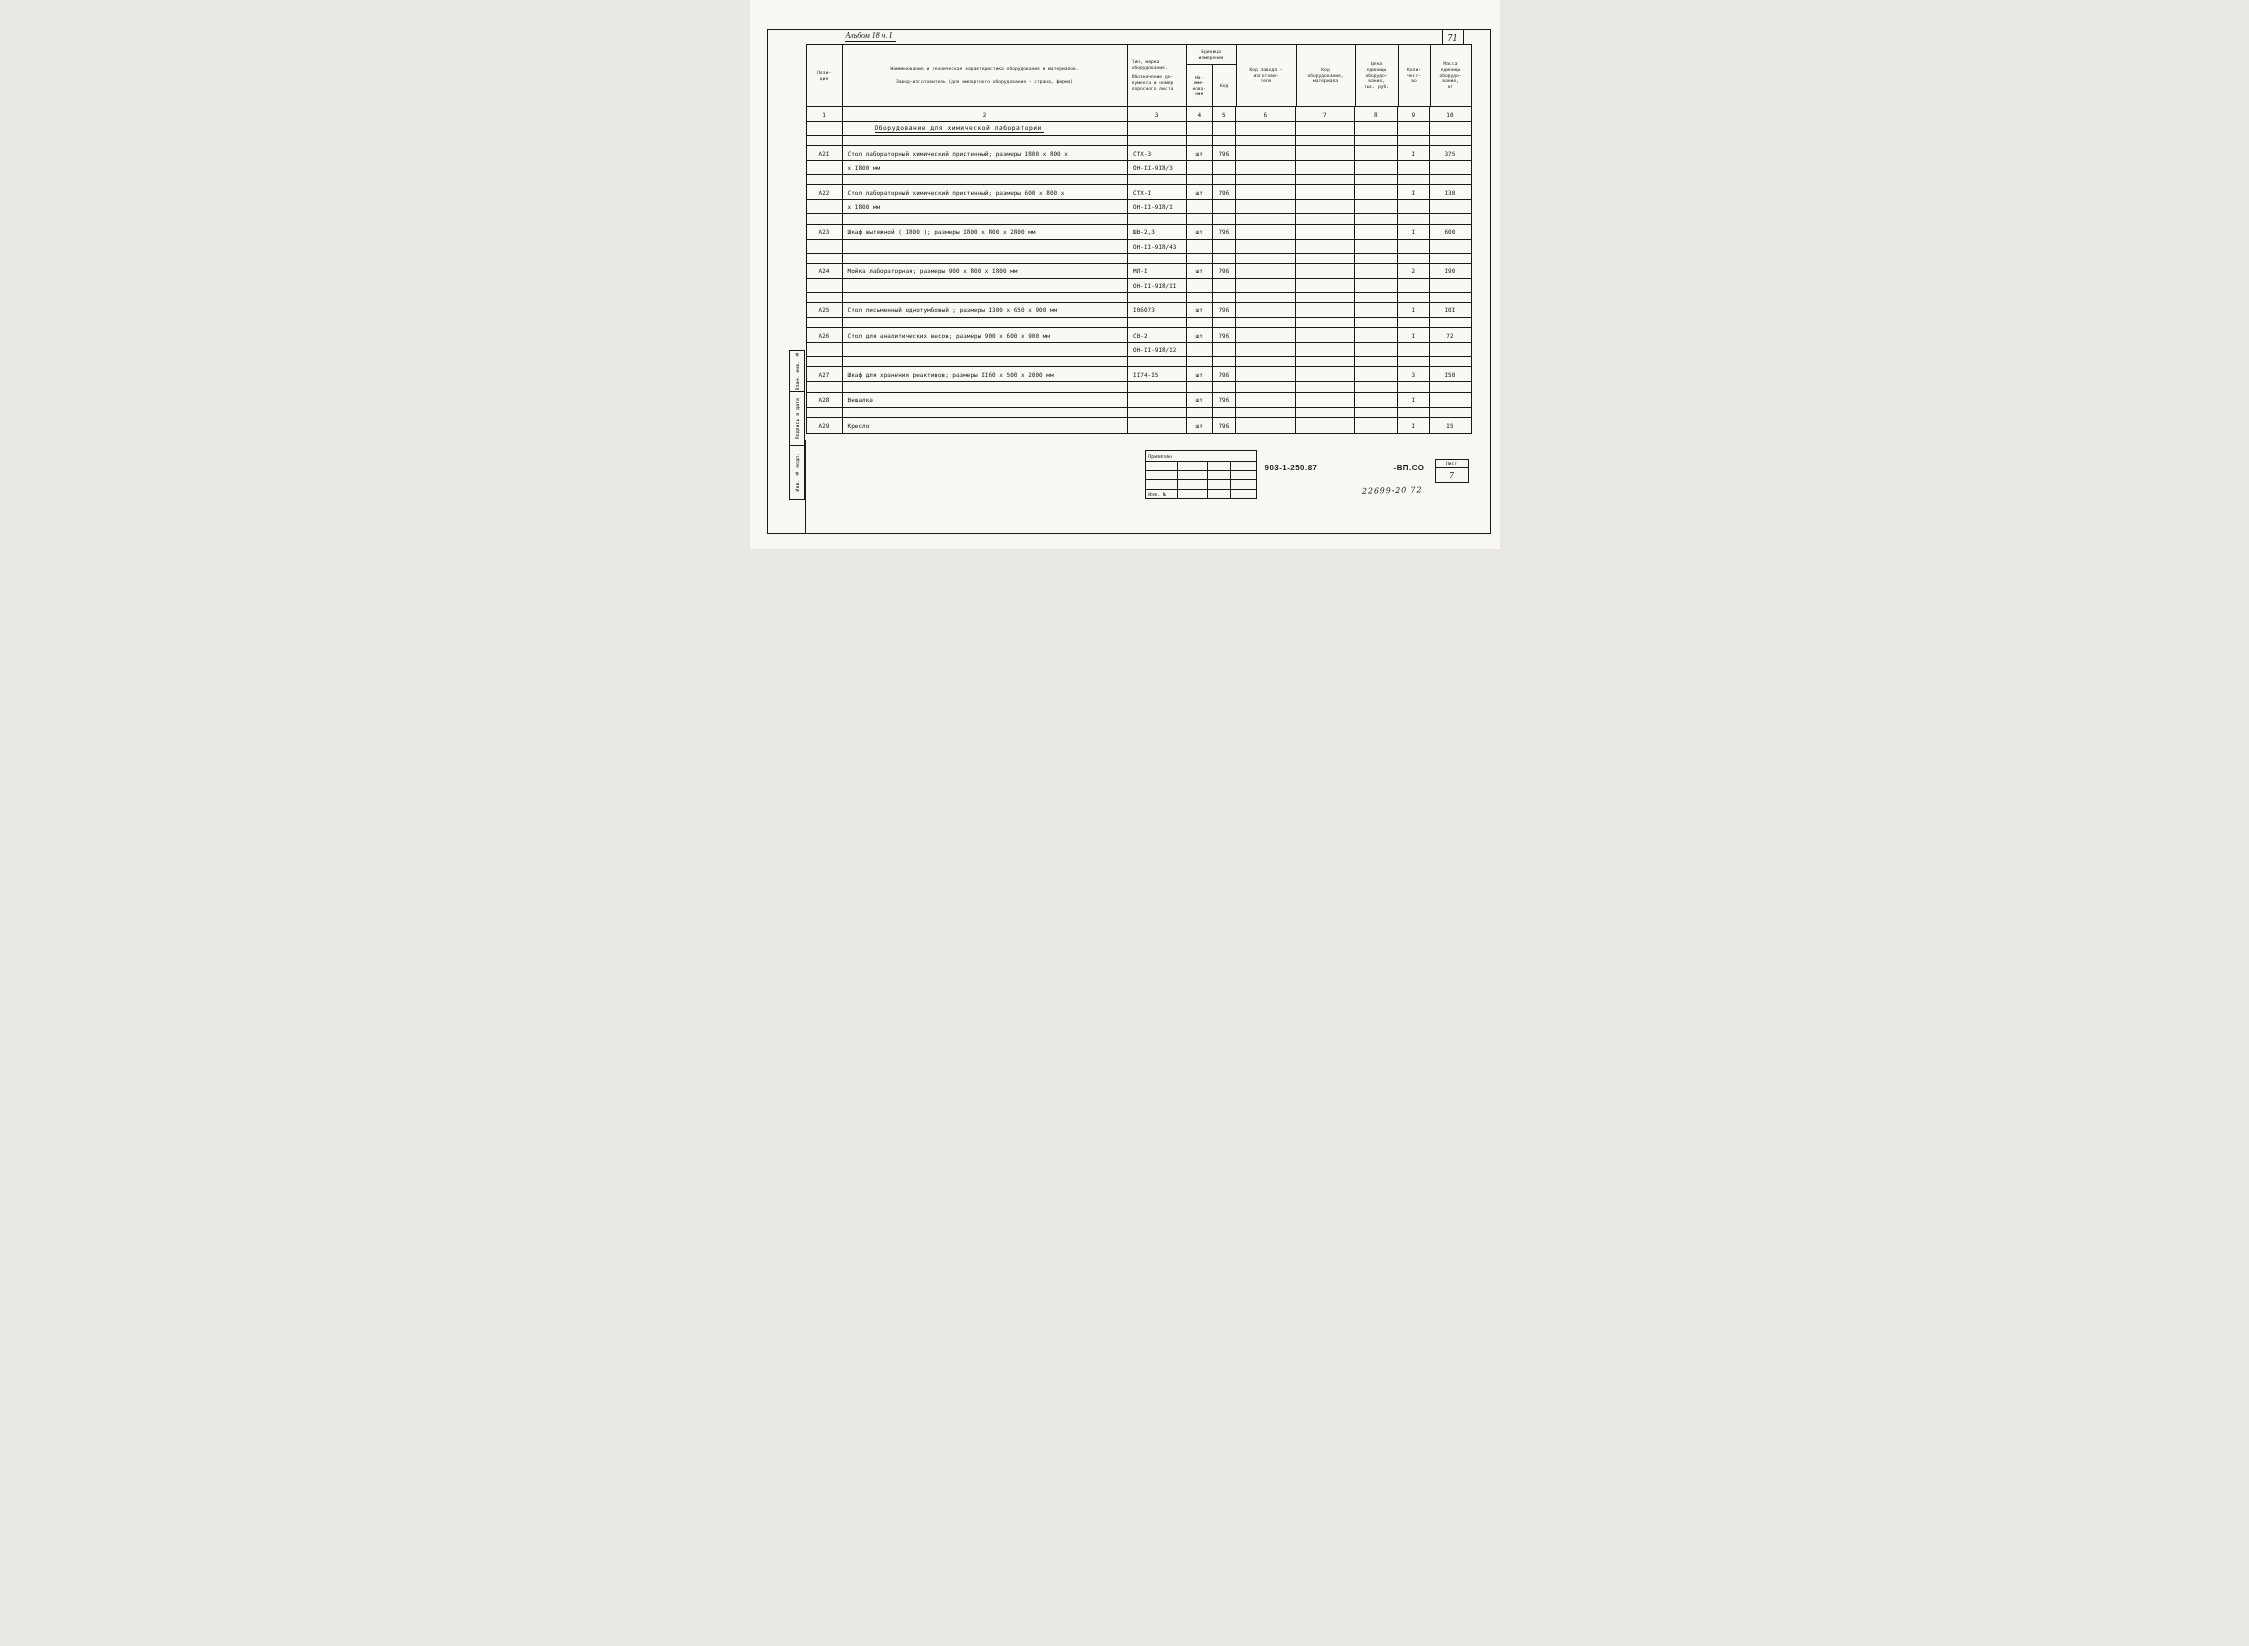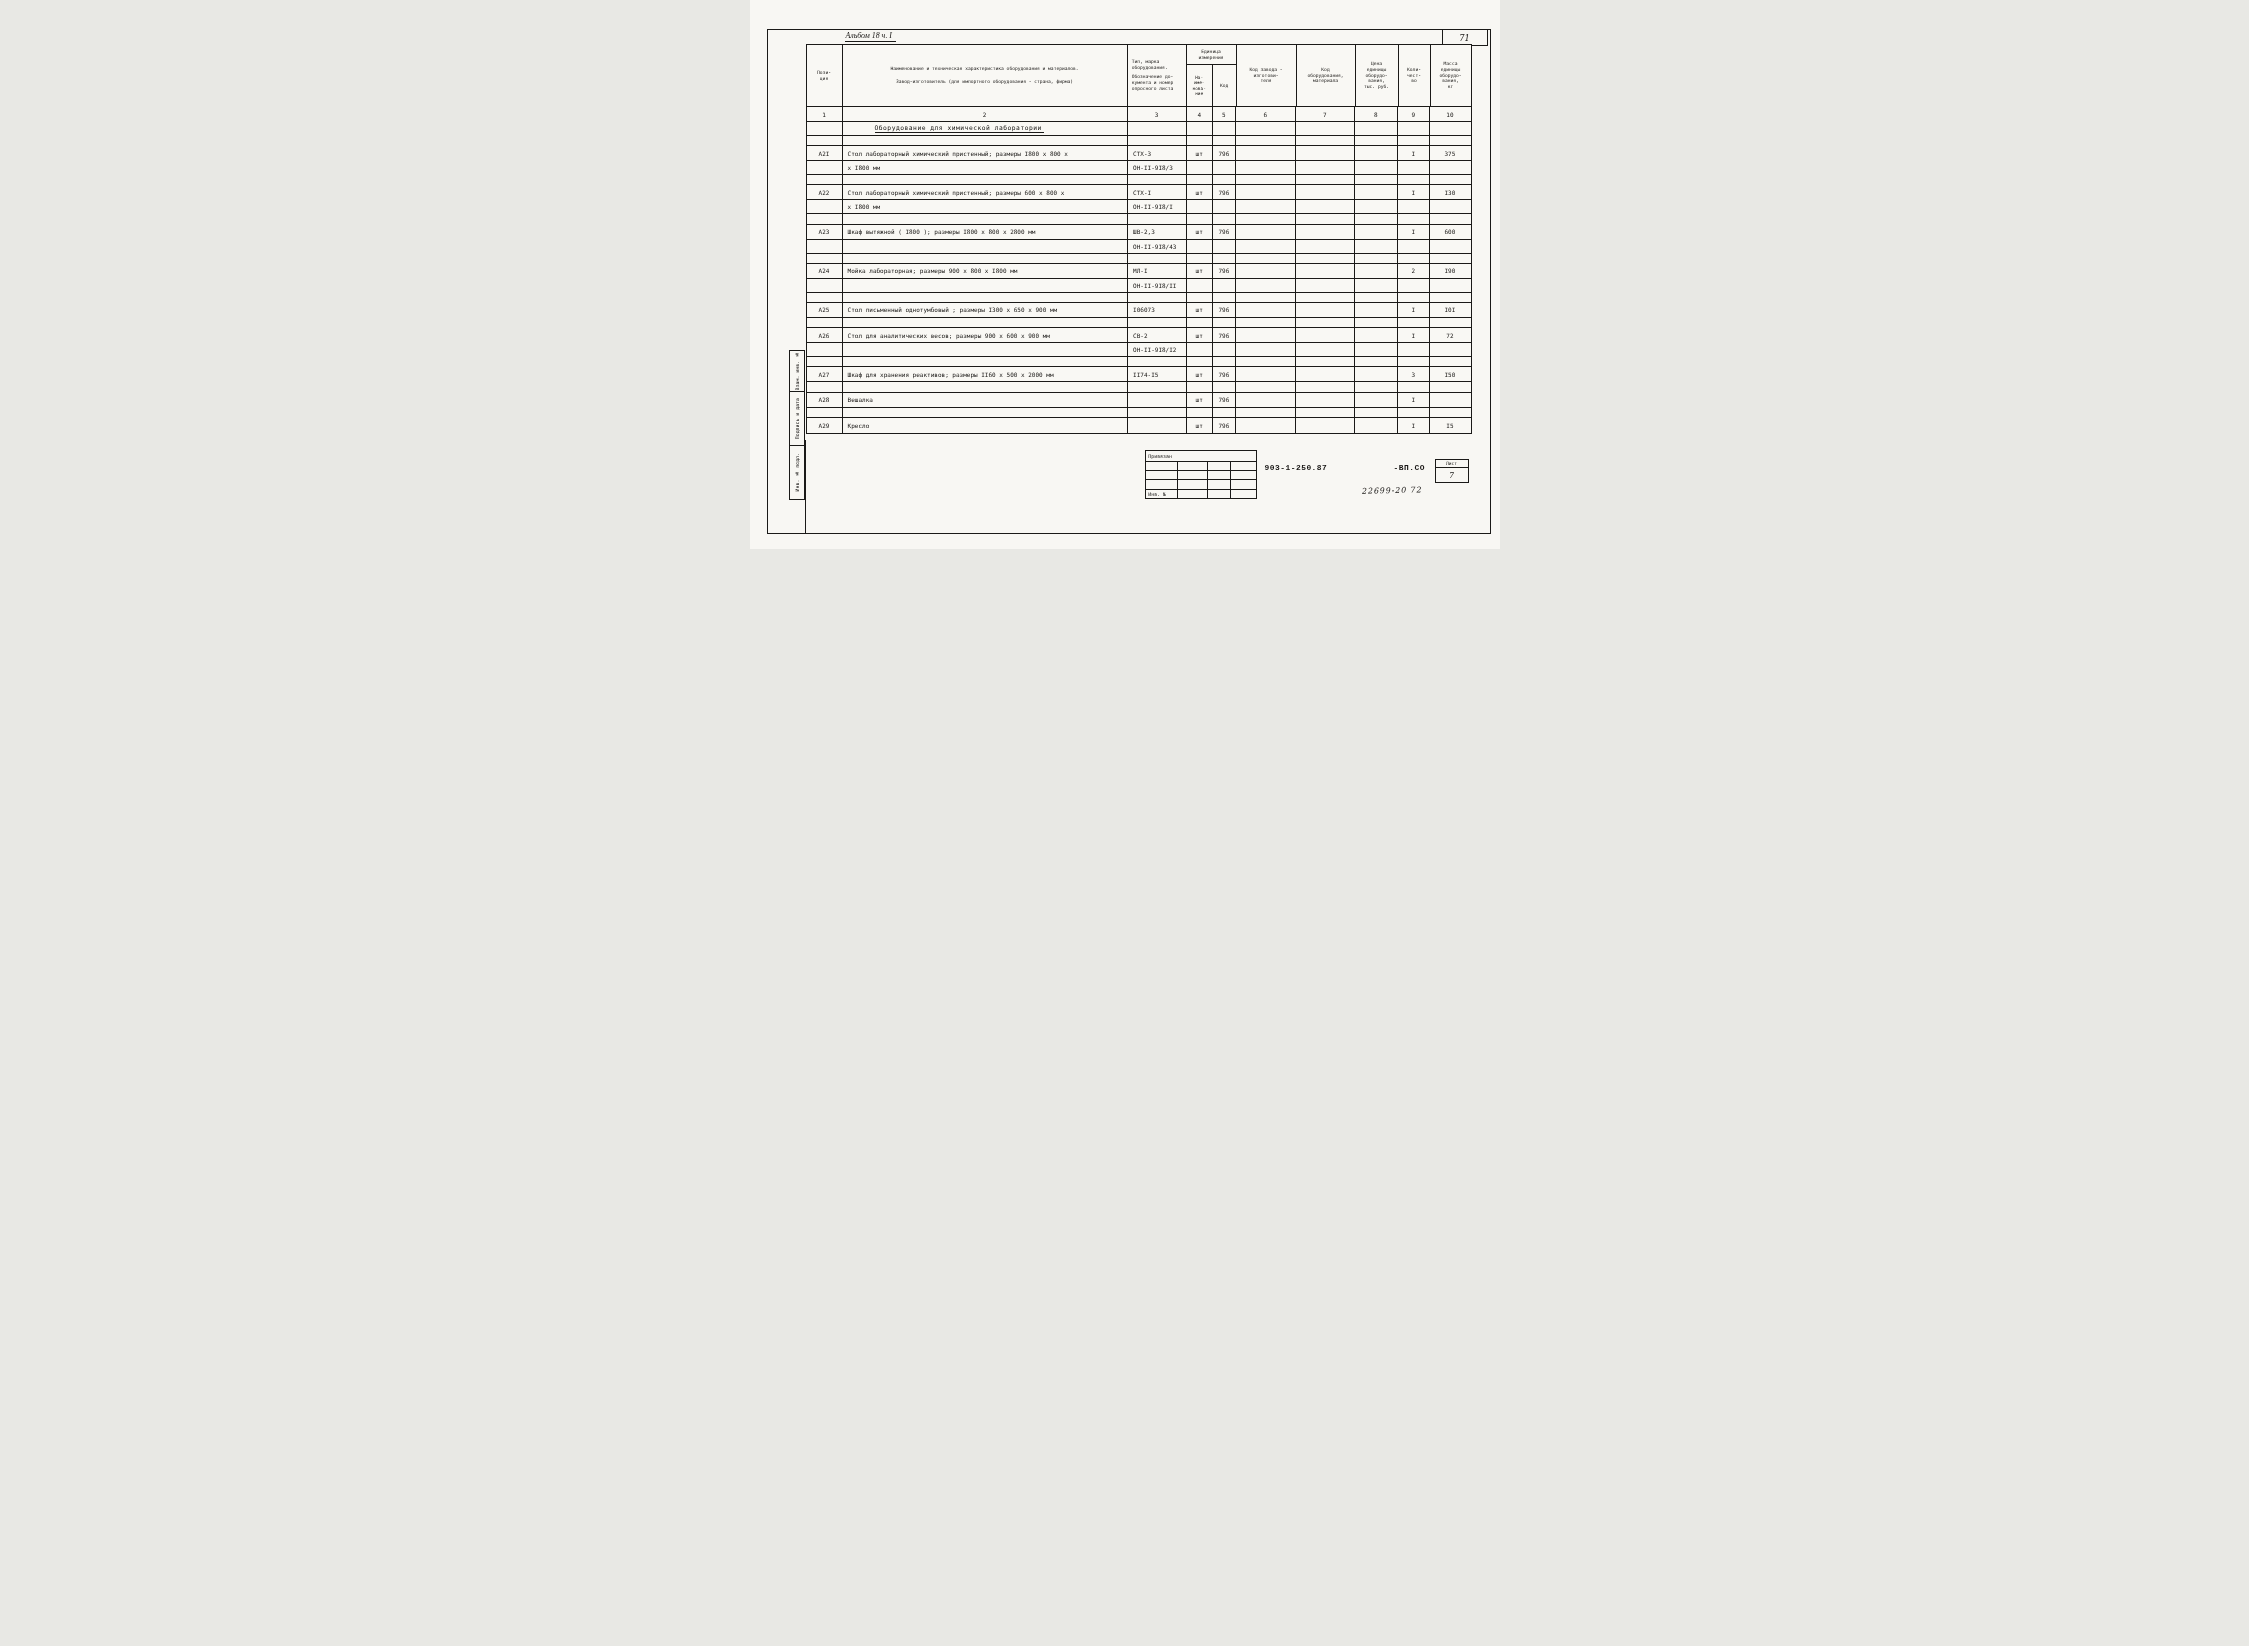--- a/index.html
+++ b/index.html
@@ -11,21 +11,21 @@
   .frame{
     position:absolute; left:17.6px; top:29px; width:724px; height:505px;
     border:1.4px solid #1b1a18; box-sizing:border-box;
   }
   .album{
     position:absolute; left:95px; top:31px;
     font-family:Liberation Serif, serif; font-style:italic;
     font-size:7.9px; border-bottom:0.9px solid #1b1a18; padding:0 3.7px 0.9px 0.9px;
   }
   .pagenum-box{
-    position:absolute; left:692px; top:29px; width:46px; height:17px;
+    position:absolute; left:692px; top:29px; width:22px; height:17px;
     border:1.4px solid #1b1a18; box-sizing:border-box;
     display:flex; align-items:center; justify-content:center;
     font-family:"DejaVu Serif", serif; font-style:italic; font-size:8.3px;
   }
   
   .t{
     position:absolute; left:56px; top:44px; width:664px;
     border:1.4px solid #1b1a18; box-sizing:content-box; background:#f9f8f4;
   }
   .th{display:flex; height:61px; border-bottom:0.9px solid #1b1a18; font-size:4.6px; line-height:1.3;}
@@ -78,21 +78,21 @@
   }
   .stamp .srow{display:flex; border-bottom:0.9px solid #1b1a18; box-sizing:border-box; flex:1;}
   .stamp .srow:last-child{border-bottom:none;}
   .stamp .srow.label{align-items:center; padding-left:2.8px; flex:1.15;}
   .stamp .sc{border-right:0.9px solid #1b1a18; box-sizing:border-box; height:100%;}
   .stamp .sc:last-child{border-right:none;}
   .sc.a{width:32px;} .sc.b{width:30px;} .sc.d{width:23px;} .sc.e{flex:1;}
   .stamp .sc.lbl{display:flex; align-items:center; padding-left:2.8px; width:32px;}
   
   .doccode,.docsuffix{
-    position:absolute; top:463px; font-family:Liberation Mono, monospace;
+    position:absolute; top:463px; font-family:Liberation Sans, sans-serif;
     font-weight:700; font-size:7.9px; letter-spacing:0.5px;
   }
   .doccode{left:515px;} .docsuffix{left:644px;}
   .sheetbox{
     position:absolute; left:685px; top:459px; width:34px; height:24px;
     border:1.4px solid #1b1a18; box-sizing:border-box; display:flex; flex-direction:column;
     background:#f8f7f3;
   }
   .sheetbox .lab{height:8.3px; border-bottom:0.9px solid #1b1a18; box-sizing:border-box;
     display:flex; align-items:center; justify-content:center; font-size:4.6px;}

